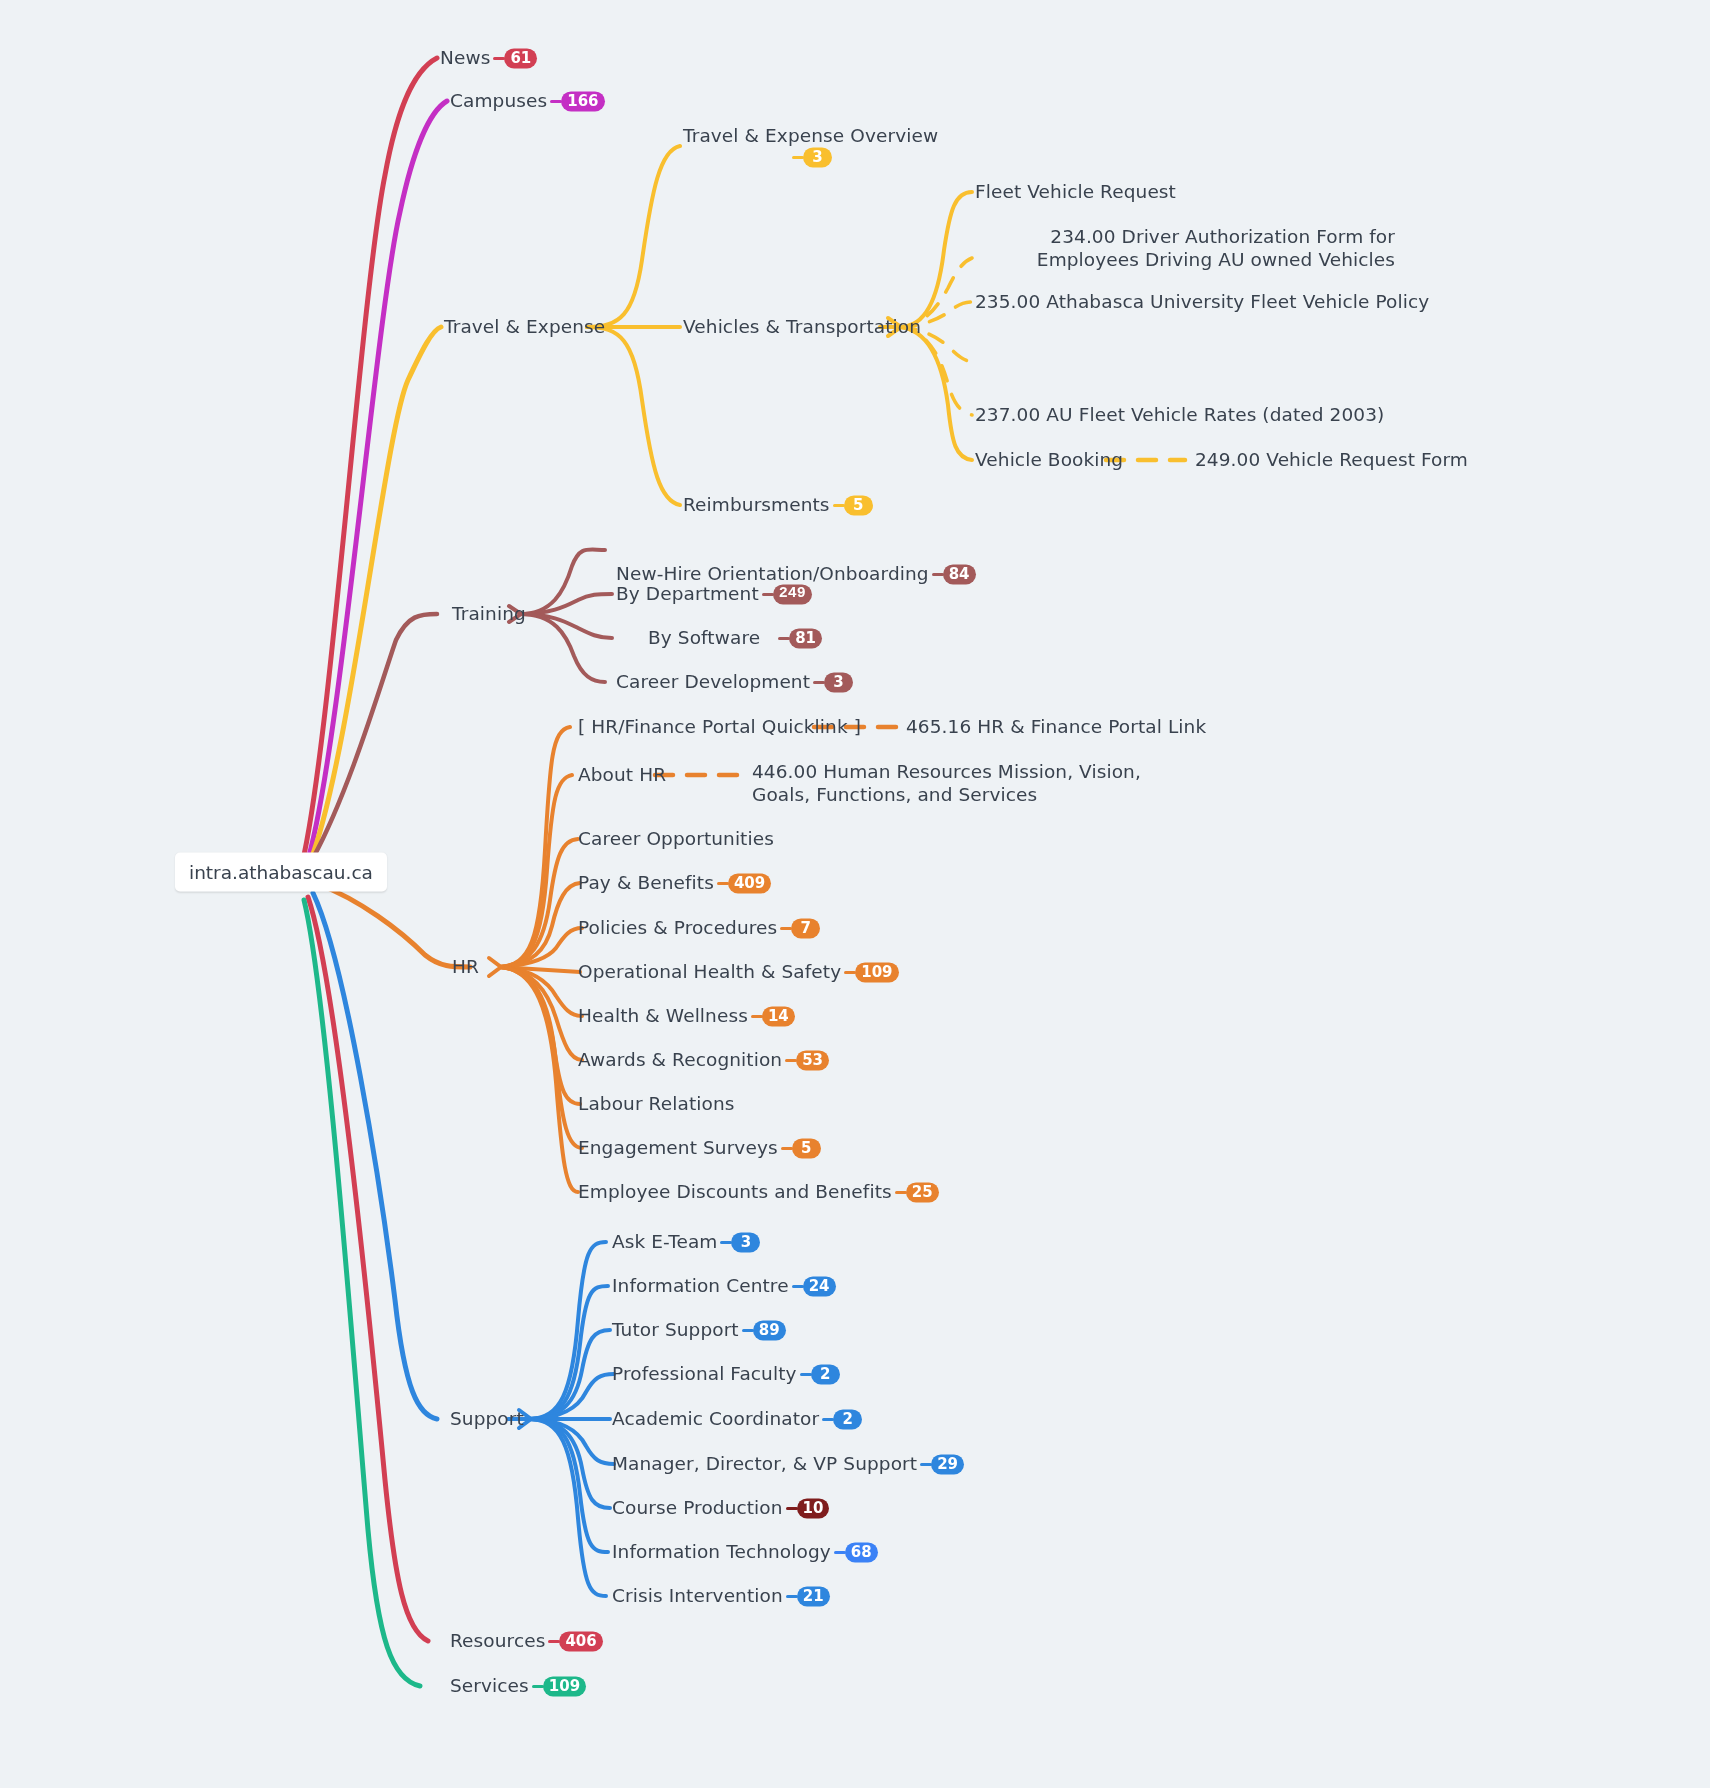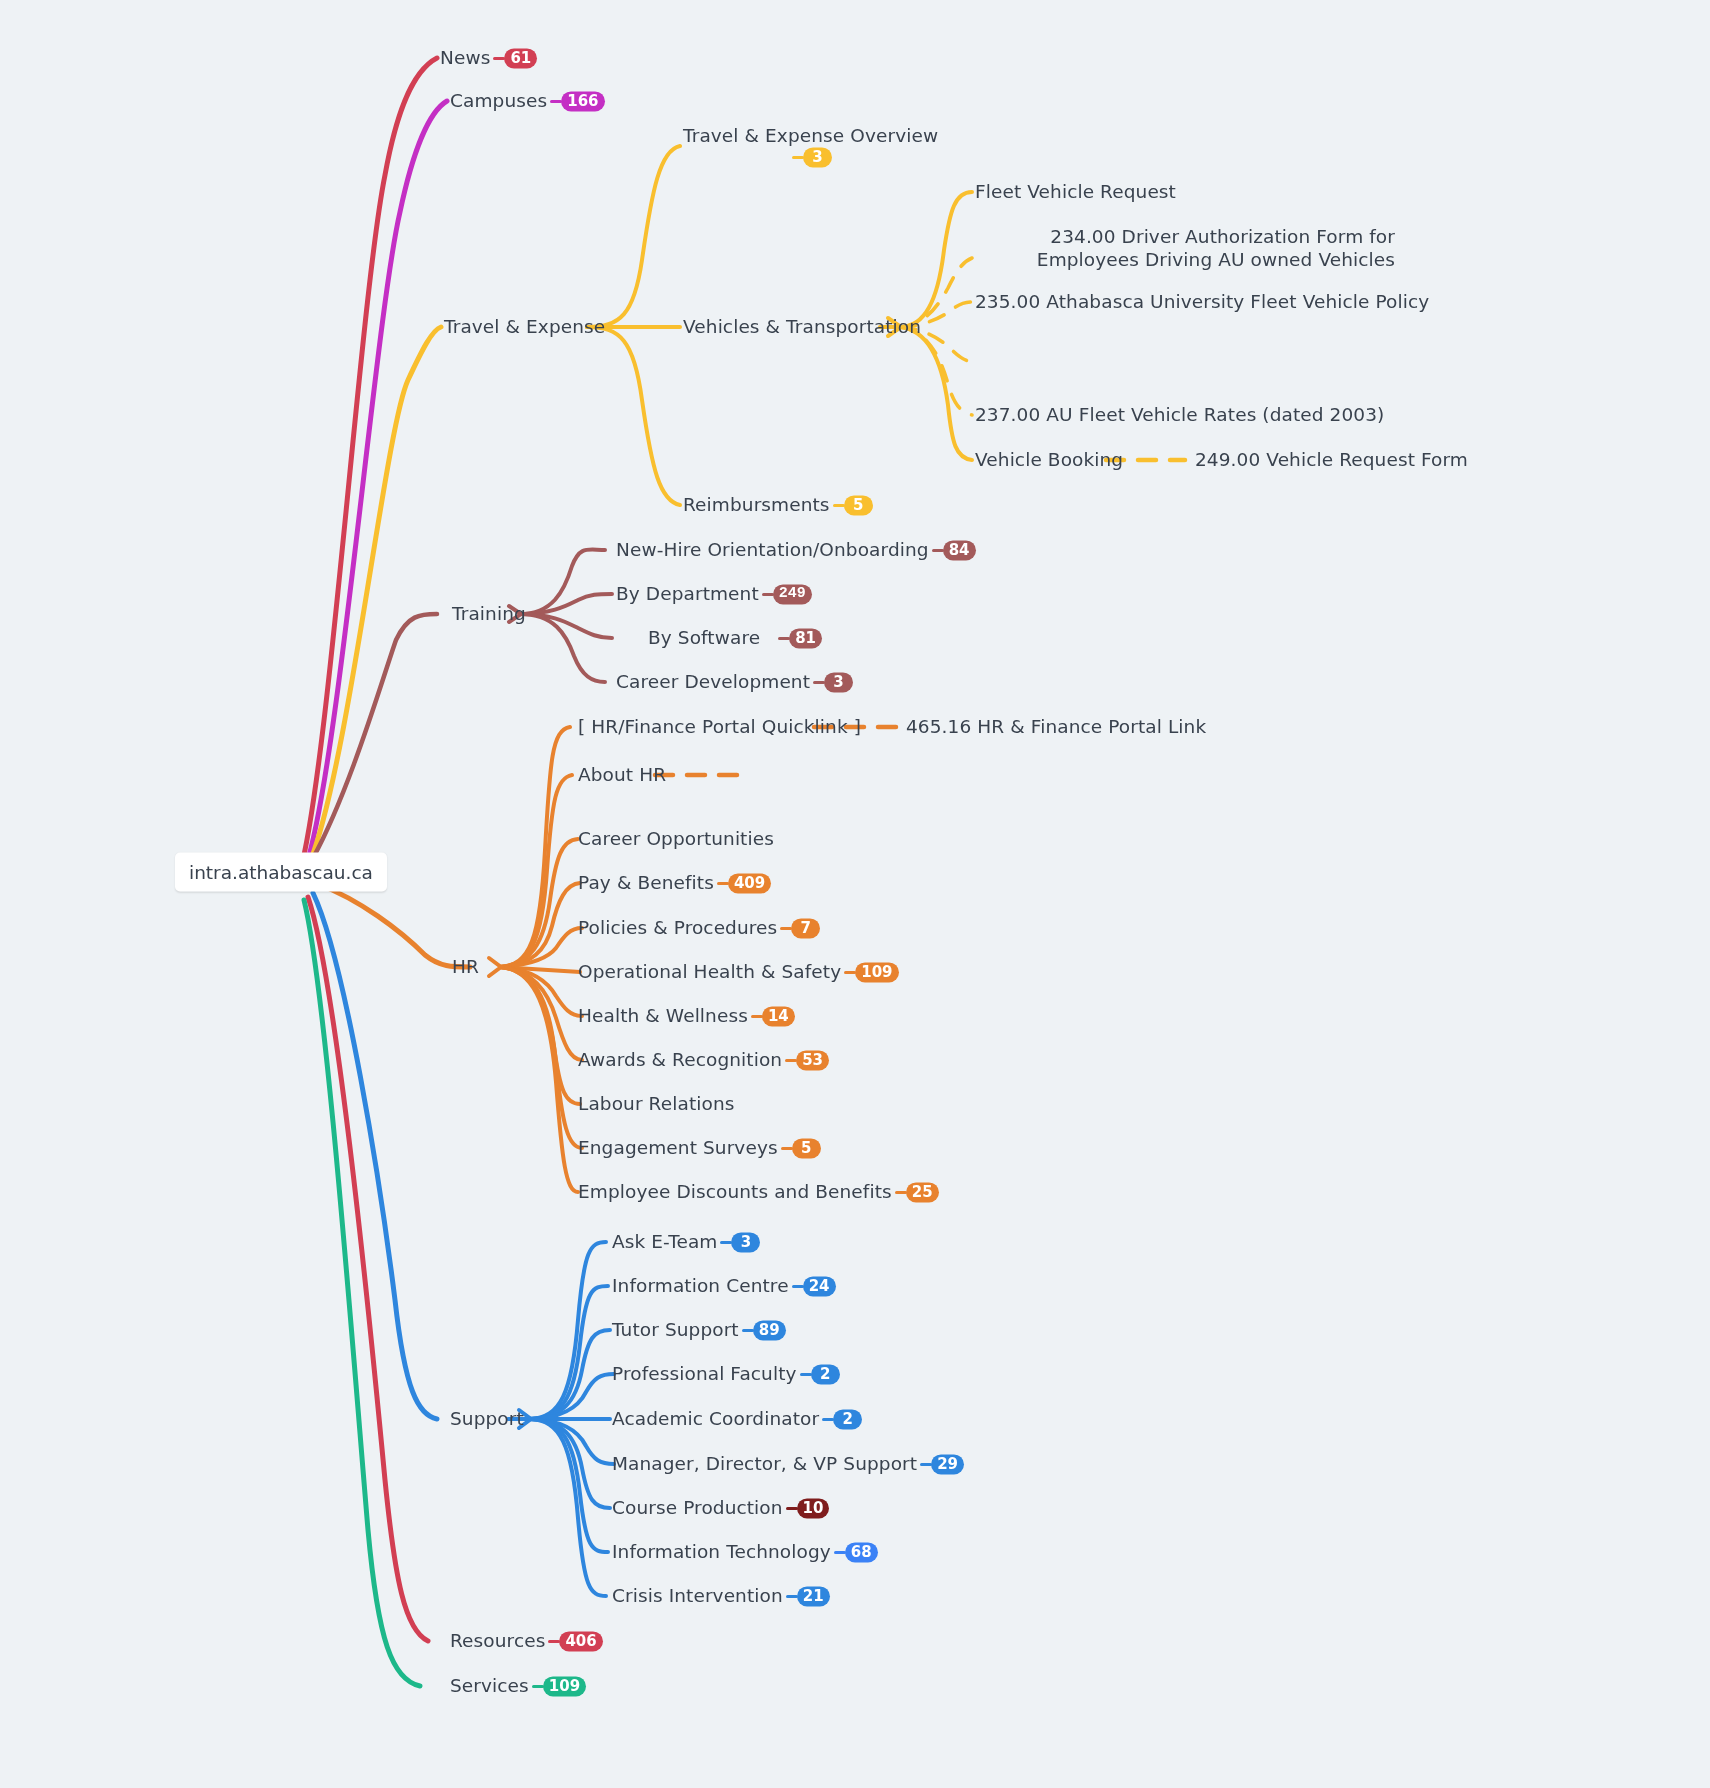--- a/index.html
+++ b/index.html
@@ -212,21 +212,21 @@
 
   <div class="node" style="left:683px; top:505px;">
     <span class="node-label">Reimbursments</span>
     <span class="badge" style="background:#f9bf2e;">5</span>
   </div>
 
   <div class="node" style="left:452px; top:614px;">
     <span class="node-label">Training</span>
   </div>
 
-  <div class="node" style="left:616px; top:550px;">
+  <div class="node" style="left:616px; top:574px;">
     <span class="node-label">New-Hire Orientation/Onboarding</span>
     <span class="badge" style="background:#a35a5a;">84</span>
   </div>
 
   <div class="node" style="left:616px; top:594px;">
     <span class="node-label">By Department</span>
     <span class="badge" style="background:#a35a5a;font-family:Liberation Mono, monospace;">249</span>
   </div>
 
   <div class="node" style="left:648px; top:638px;gap:15px;">
@@ -246,20 +246,23 @@
   <div class="node" style="left:578px; top:727px;">
     <span class="node-label">[ HR/Finance Portal Quicklink ]</span>
   </div>
   <div class="node" style="left:906px; top:727px;">
     <span class="node-label">465.16 HR &amp; Finance Portal Link</span>
   </div>
 
   <div class="node" style="left:578px; top:775px;">
     <span class="node-label">About HR</span>
   </div>
+  <div class="node wrap" style="left:752px; top:783px;">
+    <span class="node-label">446.00 Human Resources Mission, Vision, Goals, Functions, and Services</span>
+  </div>
 
   <div class="node" style="left:578px; top:839px;">
     <span class="node-label">Career Opportunities</span>
   </div>
 
   <div class="node" style="left:578px; top:883px;">
     <span class="node-label">Pay &amp; Benefits</span>
     <span class="badge" style="background:#e8822e;">409</span>
   </div>
 

